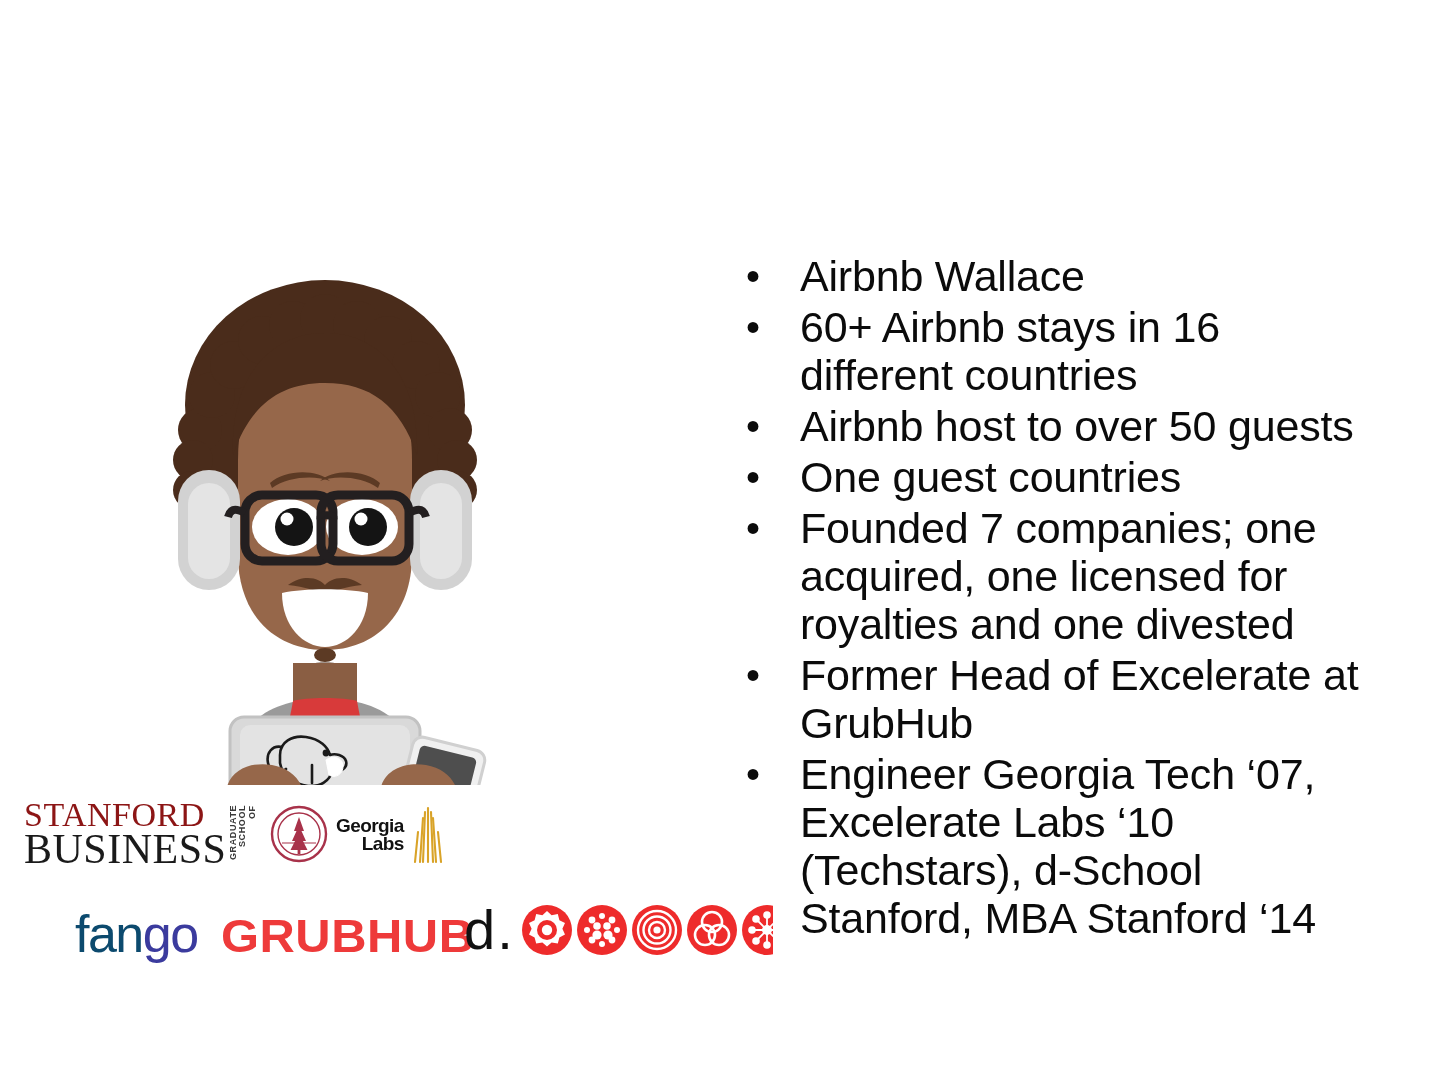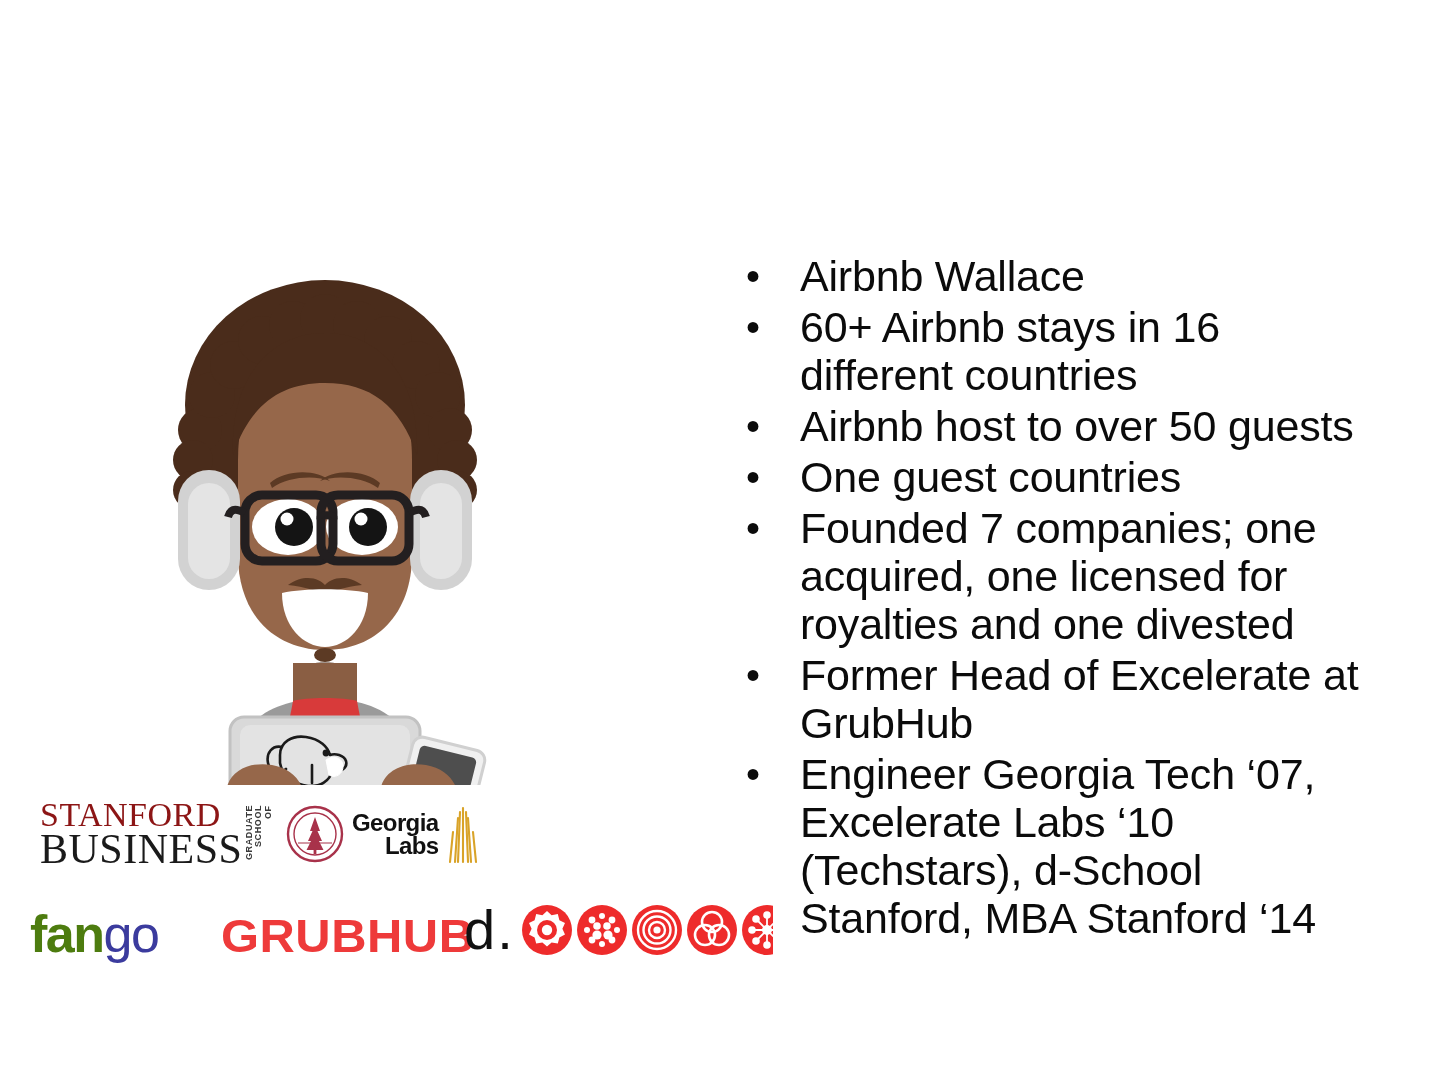--- a/index.html
+++ b/index.html
@@ -25,21 +25,21 @@
     left: 130px;
     top: 255px;
     width: 390px;
     height: 530px;
   }
   .avatar-svg { display: block; width: 100%; height: 100%; }
 
   
   .logo-row-1 {
     position: absolute;
-    left: 40px;
+    left: 24px;
     top: 798px;
     width: 690px;
     height: 72px;
   }
   .logo-row-2 {
     position: absolute;
     left: 24px;
     top: 900px;
     width: 730px;
     height: 70px;
@@ -94,21 +94,21 @@
     align-items: center;
     height: 58px;
   }
   .gt-words {
     display: flex;
     flex-direction: column;
     align-items: flex-end;
     line-height: 0.95;
     font-family: "Liberation Sans", sans-serif;
     font-weight: 700;
-    font-size: 24px;
+    font-size: 19px;
     color: #111111;
     letter-spacing: -0.6px;
   }
   .gt-flame { margin: 0 7px; }
   .gt-coe {
     display: flex;
     flex-direction: column;
     line-height: 1.0;
     font-family: "Liberation Sans", sans-serif;
     font-weight: 700;
@@ -119,21 +119,21 @@
   }
 
   .logo-fango {
     position: absolute;
     left: 6px;
     top: 8px;
     font-size: 52px;
     letter-spacing: -1.5px;
     line-height: 1;
   }
-  .fango-fan { color: #4d7c0f; font-weight: 700; }
+  .fango-fan { color: #0c4a6e; font-weight: 400; margin-left: 45px; }
   .fango-go  { color: #3B3B9E; font-weight: 400; }
 
   .logo-grubhub {
     position: absolute;
     left: 197px;
     top: 12px;
     font-size: 47px;
     font-weight: 700;
     color: #EE3A3A;
     letter-spacing: 0.5px;

